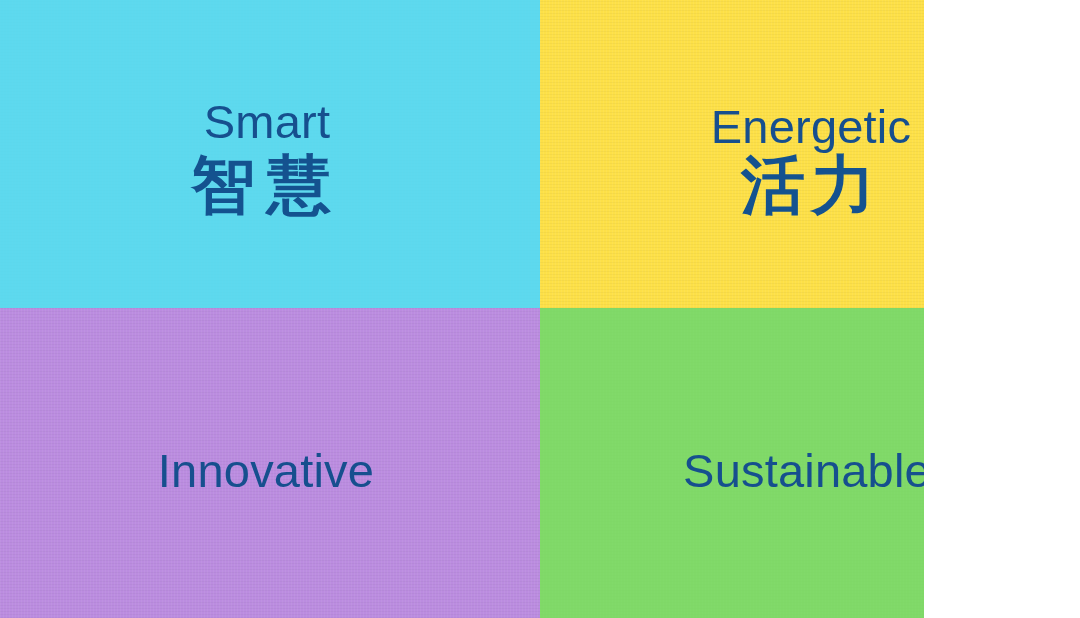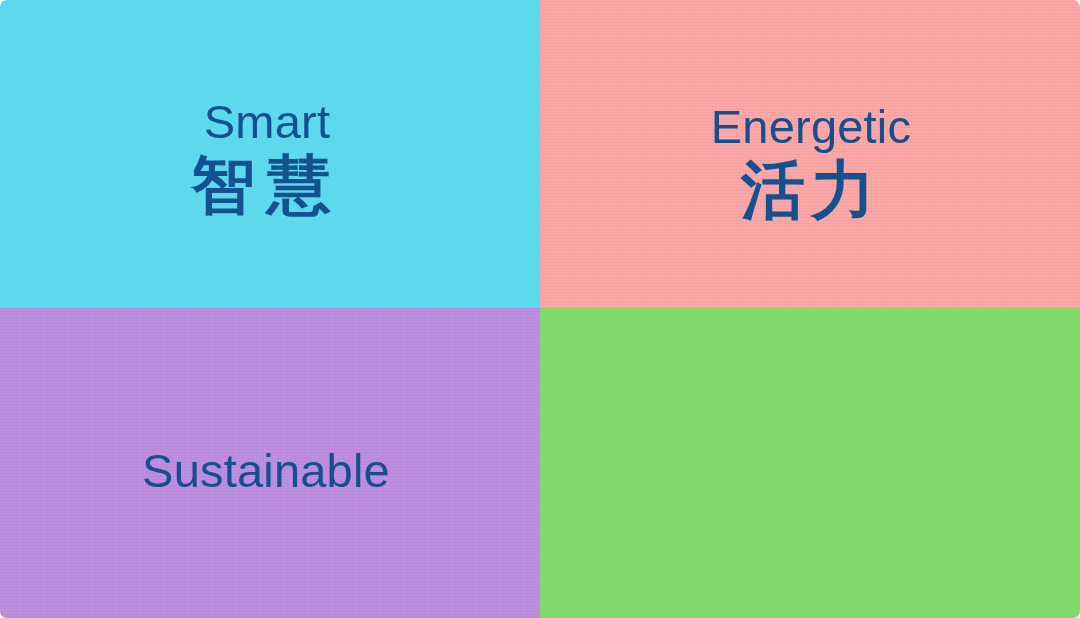--- a/index.html
+++ b/index.html
@@ -3,28 +3,27 @@
 <meta charset="utf-8">
 <style>
   html, body {
     margin: 0;
     padding: 0;
     background: #ffffff;
   }
 
   .poster {
     position: relative;
-    width: 1080px;
+    width: 924px;
     height: 618px;
     overflow: hidden;
     display: grid;
     grid-template-columns: 540px 540px;
     grid-template-rows: 308px 310px;
     font-family: "Liberation Sans", "DejaVu Sans", sans-serif;
-    border-radius: 7px;
   }
 
   .quadrant {
     position: relative;
     display: flex;
     flex-direction: column;
     align-items: center;
     justify-content: center;
     overflow: hidden;
   }
@@ -43,21 +42,21 @@
         rgba(0,0,0,0.0) 3px),
       repeating-linear-gradient(0deg,
         rgba(0,0,0,0.030) 0px,
         rgba(0,0,0,0.030) 1px,
         rgba(0,0,0,0.0) 1px,
         rgba(0,0,0,0.0) 3px);
     opacity: 0.65;
   }
 
   .quad-smart       { background-color: #5dd9ee; }
-  .quad-energetic   { background-color: #fca5a5; }
+  .quad-energetic   { background-color: #fde047; }
   .quad-innovative  { background-color: #bb8ce0; }
   .quad-sustainable { background-color: #80d968; }
 
   
   .quad-smart::after       { opacity: 0.18; }
   .quad-sustainable::after { opacity: 0.20; }
   .quad-energetic::after   { opacity: 1.00; }
   .quad-innovative::after  { opacity: 0.95; }
 
   .text-block {
@@ -87,21 +86,21 @@
     white-space: nowrap;
   }
 
   
   .quad-smart .text-block       { transform: translate(-3px, 6px); }
   .quad-energetic .text-block   { transform: translate(1px, 11px); }
   .quad-innovative .text-block  { transform: translate(-4px, 8px); }
   .quad-sustainable .text-block { transform: translate(-3px, 8px); }
 
   .quad-smart .label-zh        { letter-spacing: 12px; }
-  .quad-energetic .label-zh    { letter-spacing: 6px; }
+  .quad-energetic .label-zh    { letter-spacing: 6px; font-family: Liberation Mono, monospace; }
   .quad-innovative .label-zh   { letter-spacing: 2px; }
   .quad-sustainable .label-zh  { letter-spacing: 6px; }
 </style>
 </head>
 <body>
 
 <div class="poster">
 
   <div class="quadrant quad-smart">
     <div class="text-block">
@@ -112,22 +111,23 @@
 
   <div class="quadrant quad-energetic">
     <div class="text-block">
       <div class="label-en">Energetic</div>
       <div class="label-zh">活力</div>
     </div>
   </div>
 
   <div class="quadrant quad-innovative">
     <div class="text-block">
-      <div class="label-en">Sustainable</div>
+      <div class="label-en">Innovative</div>
     </div>
   </div>
 
   <div class="quadrant quad-sustainable">
     <div class="text-block">
+      <div class="label-en">Sustainable</div>
     </div>
   </div>
 
 </div>
 
 </body></html>

